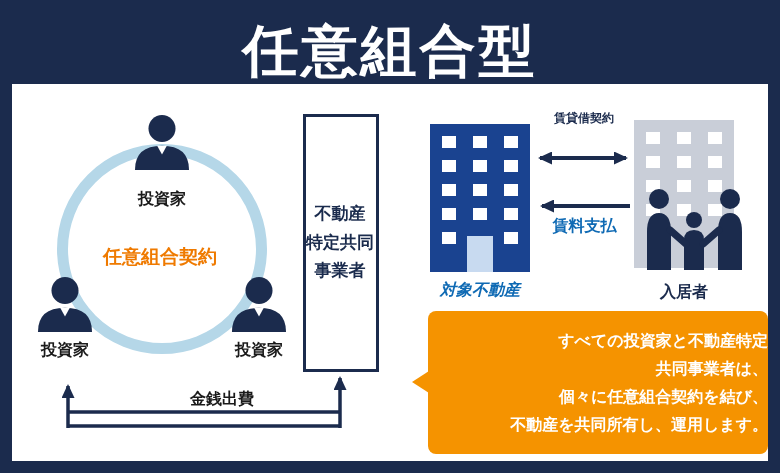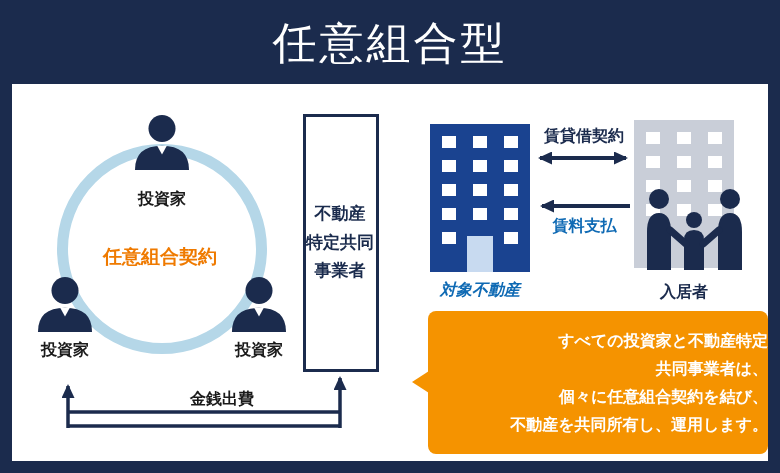--- a/index.html
+++ b/index.html
@@ -1,19 +1,19 @@
 <!DOCTYPE html>
 <html><head>
 <meta charset="utf-8">
 <style>
   html,body{margin:0;padding:0;}
   body{font-family:"Liberation Sans","DejaVu Sans",sans-serif;}
   .stage{position:relative;width:780px;height:473px;background:#1b2b4d;overflow:hidden;}
   .title{position:absolute;top:14px;left:0;width:100%;text-align:center;color:#ffffff;
-         font-family:"DejaVu Serif","Liberation Serif",serif;font-size:44px;font-weight:400;letter-spacing:3px;}
+         font-family:"DejaVu Serif","Liberation Serif",serif;font-size:56px;font-weight:700;letter-spacing:3px;}
   .panel{position:absolute;left:12px;top:84px;width:756px;height:377px;background:#ffffff;}
 
   
   .ring{position:absolute;left:45px;top:60px;width:210px;height:210px;border:11px solid #b5d7e8;
         border-radius:50%;box-sizing:border-box;z-index:0;}
   .bust{position:absolute;z-index:2;}
   .bust.top{left:119px;top:30px;}
   .bust.bl{left:22px;top:192px;}
   .bust.br{left:216px;top:192px;}
   .inv-label{position:absolute;z-index:2;font-size:16px;font-weight:700;color:#1a1a1a;text-align:center;width:80px;}
@@ -29,22 +29,22 @@
   .opbox .optext{font-size:17px;font-weight:700;color:#1a2b4d;text-align:center;line-height:1.7;}
 
   
   .bldg-blue{position:absolute;left:418px;top:40px;z-index:1;}
   .bldg-gray{position:absolute;left:622px;top:36px;z-index:1;}
   .family{position:absolute;left:630px;top:104px;z-index:2;}
   .prop-label{position:absolute;left:408px;top:196px;width:120px;text-align:center;
               color:#0f6ab4;font-size:16px;font-weight:700;font-style:italic;}
   .tenant-label{position:absolute;left:622px;top:198px;width:100px;text-align:center;
               color:#1b2b4d;font-size:16px;font-weight:700;}
-  .lease-label{position:absolute;left:522px;top:42px;width:100px;text-align:center;
-              color:#1b2b4d;font-size:16px;font-weight:700;}
+  .lease-label{position:absolute;left:522px;top:26px;width:100px;text-align:center;
+              color:#1b2b4d;font-size:12px;font-weight:700;}
   .rent-label{position:absolute;left:525px;top:132px;width:95px;text-align:center;
               color:#0f6ab4;font-size:16px;font-weight:700;}
 
   
   .expense-label{position:absolute;left:150px;top:305px;width:120px;text-align:center;
               color:#1a1a1a;font-size:16px;font-weight:700;z-index:2;}
   .profit-label{position:absolute;left:143px;top:346px;width:120px;text-align:center;
               color:#1a1a1a;font-size:16px;font-weight:700;z-index:2;}
 
   .arrows{position:absolute;left:0;top:0;width:756px;height:377px;z-index:1;pointer-events:none;}

